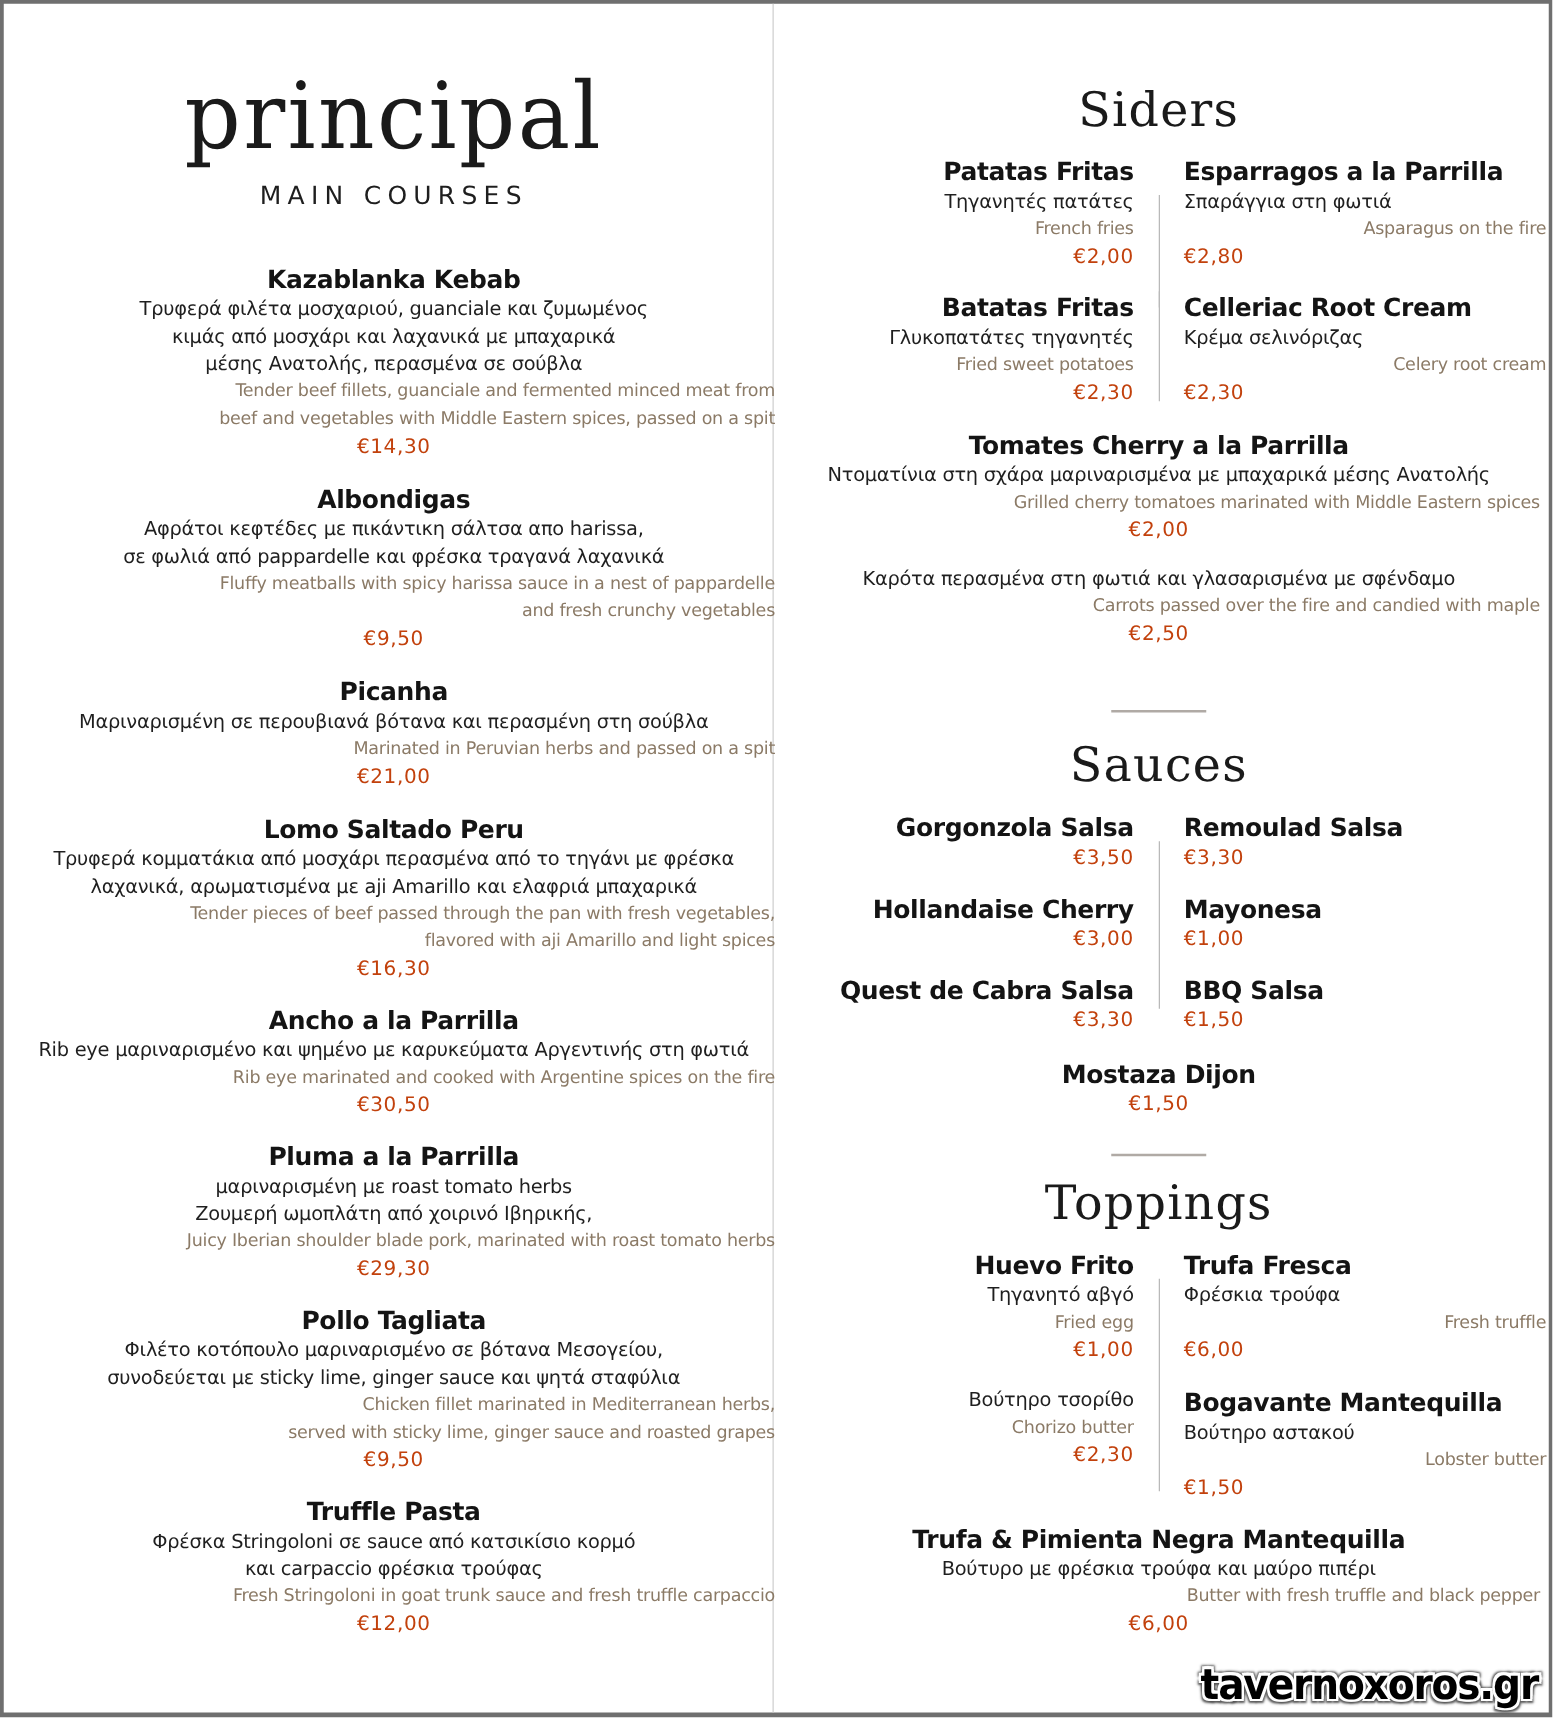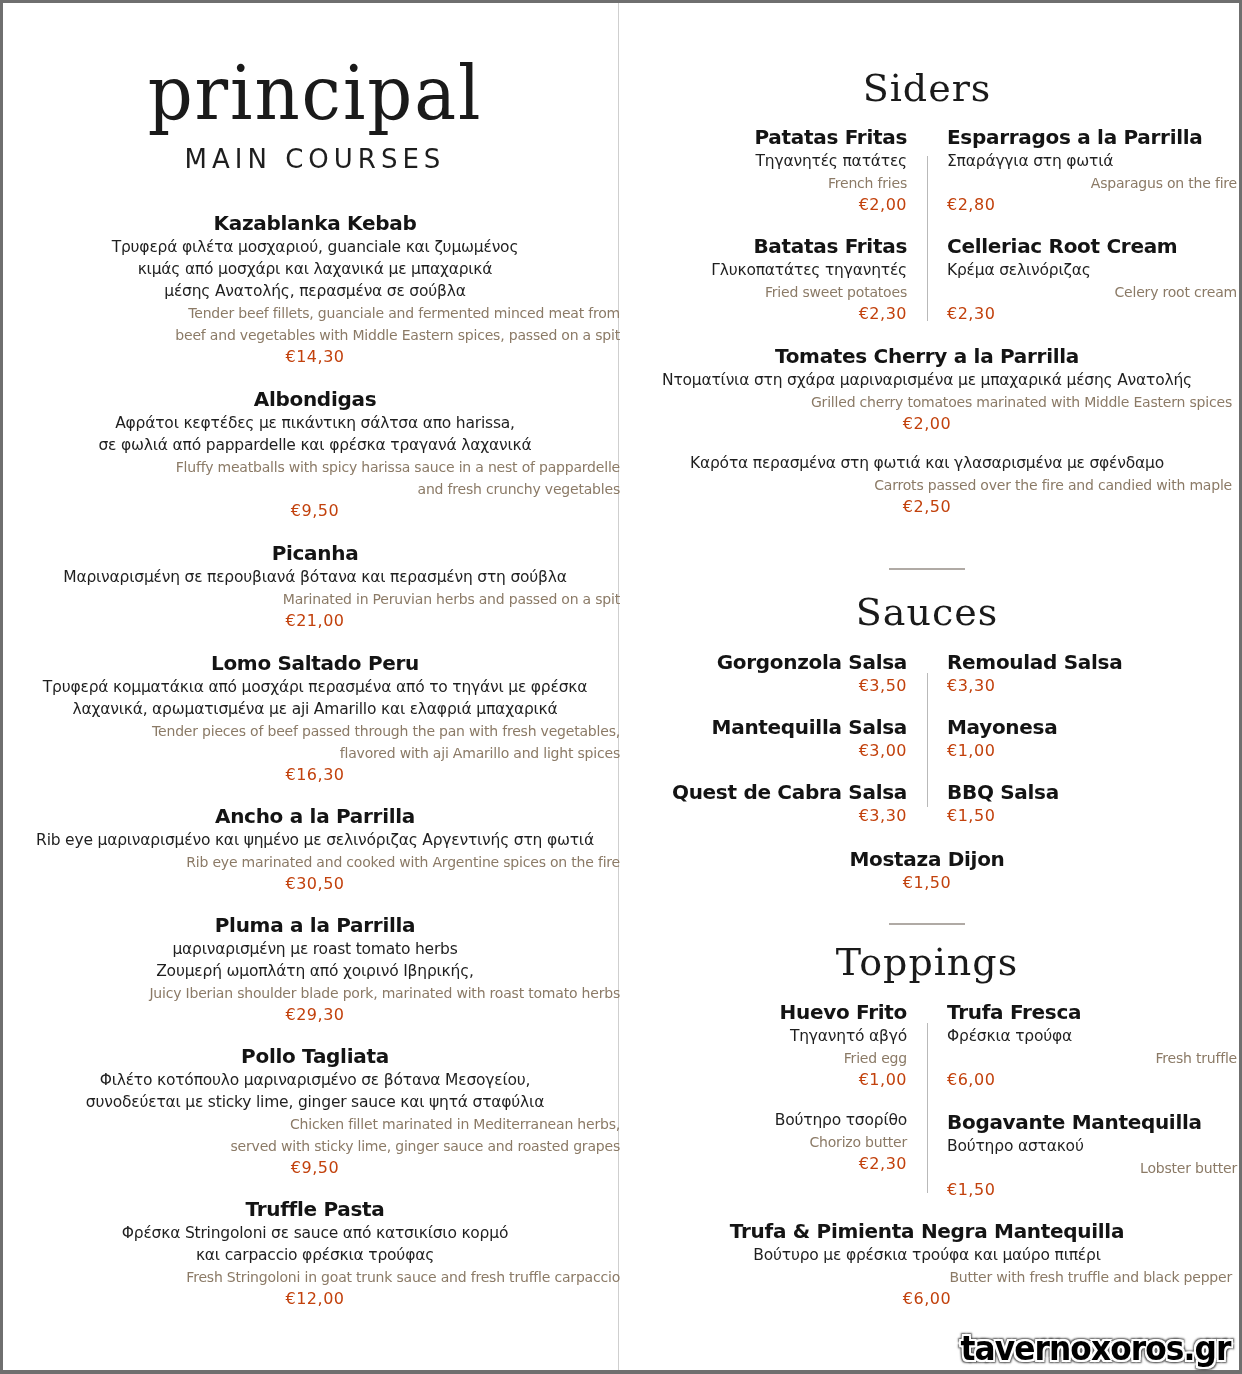--- a/index.html
+++ b/index.html
@@ -35,21 +35,21 @@
   }
   .main-title {
     position: absolute; left: 0; width: 610px; top: 48px;
     font-size: 74px; line-height: 90px;
     letter-spacing: 2px;
     transform: scaleX(0.95);
   }
   .main-subtitle {
     position: absolute; left: 0; width: 610px; top: 144px;
     font-family: "DejaVu Sans", sans-serif;
-    font-size: 26px; letter-spacing: 5px; color: #1e1e1e;
+    font-size: 20px; letter-spacing: 5px; color: #1e1e1e;
   }
 
   .dish { position: absolute; left: 0; width: 610px; }
   .dish-name {
     font-family: "DejaVu Sans", sans-serif;
     font-size: 20px; font-weight: bold; color: #141414;
     line-height: 26px;
     letter-spacing: -0.3px;
   }
   .desc-gr {
@@ -139,21 +139,21 @@
     <div class="dish-name">Lomo Saltado Peru</div>
     <div class="desc-gr">Τρυφερά κομματάκια από μοσχάρι περασμένα από το τηγάνι με φρέσκα</div>
     <div class="desc-gr">λαχανικά, αρωματισμένα με aji Amarillo και ελαφριά μπαχαρικά</div>
     <div class="desc-en">Tender pieces of beef passed through the pan with fresh vegetables,</div>
     <div class="desc-en">flavored with aji Amarillo and light spices</div>
     <div class="price">€16,30</div>
   </div>
 
   <div class="dish" style="top:803px">
     <div class="dish-name">Ancho a la Parrilla</div>
-    <div class="desc-gr">Rib eye μαριναρισμένο και ψημένο με σελινόριζας Αργεντινής στη φωτιά</div>
+    <div class="desc-gr">Rib eye μαριναρισμένο και ψημένο με καρυκεύματα Αργεντινής στη φωτιά</div>
     <div class="desc-en">Rib eye marinated and cooked with Argentine spices on the fire</div>
     <div class="price">€30,50</div>
   </div>
 
   <div class="dish" style="top:912px">
     <div class="dish-name">Pluma a la Parrilla</div>
     <div class="desc-gr">μαριναρισμένη με roast tomato herbs</div>
     <div class="desc-gr">Ζουμερή ωμοπλάτη από χοιρινό Ιβηρικής,</div>
     <div class="desc-en">Juicy Iberian shoulder blade pork, marinated with roast tomato herbs</div>
     <div class="price">€29,30</div>
@@ -236,21 +236,21 @@
     <div class="cell l" style="top:0">
       <div class="dish-name">Gorgonzola Salsa</div>
       <div class="price">€3,50</div>
     </div>
     <div class="cell r" style="top:0">
       <div class="dish-name">Remoulad Salsa</div>
       <div class="price">€3,30</div>
     </div>
 
     <div class="cell l" style="top:65px">
-      <div class="dish-name">Mantequilla Salsa</div>
+      <div class="dish-name">Hollandaise Cherry</div>
       <div class="price">€3,00</div>
     </div>
     <div class="cell r" style="top:65px">
       <div class="dish-name">Mayonesa</div>
       <div class="price">€1,00</div>
     </div>
 
     <div class="cell l" style="top:130px">
       <div class="dish-name">Quest de Cabra Salsa</div>
       <div class="price">€3,30</div>

